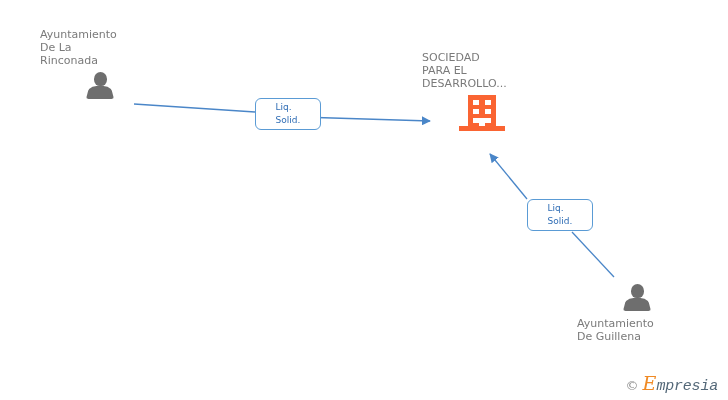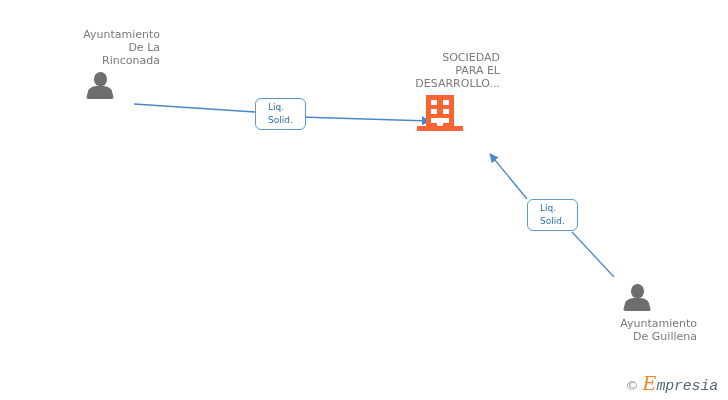--- a/index.html
+++ b/index.html
@@ -20,21 +20,21 @@
   .edges {
     position: absolute;
     left: 0;
     top: 0;
     width: 728px;
     height: 400px;
   }
   
   .node {
     position: absolute;
-    text-align: right;
+    text-align: left;
   }
   .node-label {
     color: #7a7a7a;
     font-size: 11px;
     line-height: 13px;
     white-space: pre;
     letter-spacing: 0px;
   }
   .person-icon {
     position: relative;
@@ -103,21 +103,21 @@
   .company-label {
     color: #7a7a7a;
     font-size: 11px;
     line-height: 13px;
     white-space: pre;
     font-weight: normal;
   }
   
   .edge-label {
     position: absolute;
-    width: 51px;
+    width: 66px;
     height: 32px;
     box-sizing: border-box;
     border: 1px solid #5a9bd5;
     border-radius: 6px;
     background: #ffffff;
     color: #2f6db5;
     font-size: 9px;
     line-height: 13px;
     display: flex;
     flex-direction: column;
@@ -176,21 +176,21 @@
   <div class="node" style="left:40px; top:28px; width:120px;">
     <div class="node-label">Ayuntamiento
 De La
 Rinconada</div>
     <div class="person-icon" style="margin-top:5px;">
       <div class="head"></div>
       <div class="body"></div>
     </div>
   </div>
 
-  <div class="node" style="left:380px; top:51px; width:120px;">
+  <div class="node" style="left:422px; top:51px; width:120px;">
     <div class="company-label">SOCIEDAD
 PARA EL
 DESARROLLO...</div>
     <div class="company-icon" style="margin-top:5px;">
       <div class="tower"></div>
       <div class="win" style="left:14px; top:5px;"></div>
       <div class="win" style="left:26px; top:5px;"></div>
       <div class="win" style="left:14px; top:14px;"></div>
       <div class="win" style="left:26px; top:14px;"></div>
       <div class="win" style="left:14px; top:23px;"></div>

